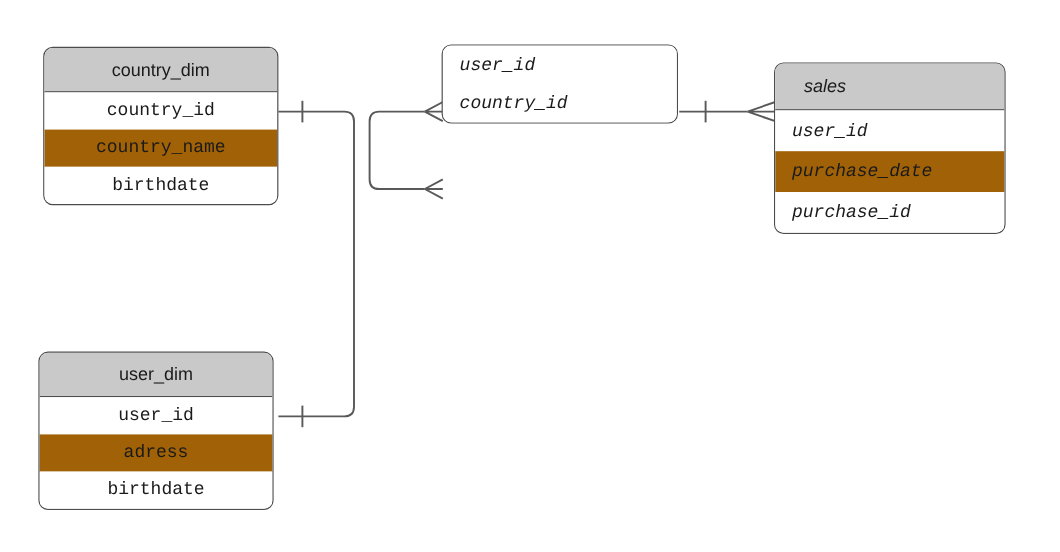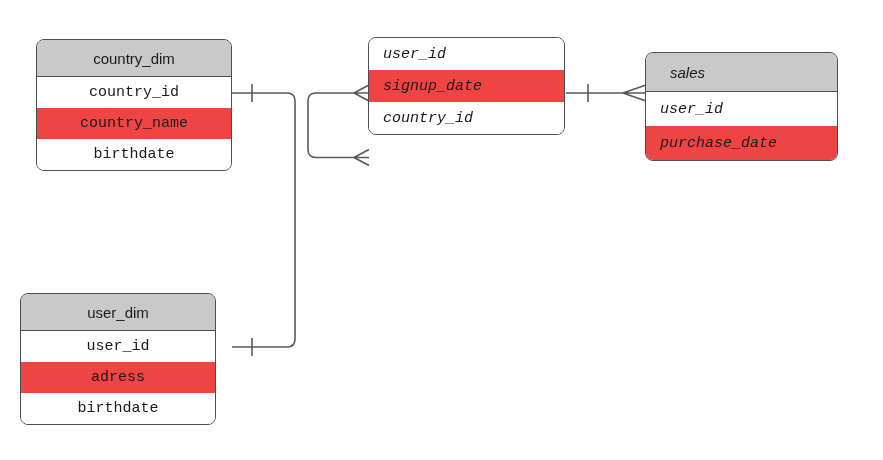--- a/index.html
+++ b/index.html
@@ -15,21 +15,21 @@
   }
   .entity .hdr {
     background:#c9c9c9; border-bottom:1.5px solid #4d4d4d;
     display:flex; align-items:center; height:var(--hdr);
     box-sizing:border-box;
   }
   .entity .row {
     display:flex; align-items:center; height:var(--row);
     background:#ffffff; box-sizing:border-box;font-family:Liberation Mono, monospace;
   }
-  .entity .row.alt { background:#ef4444; }
+  .entity .row.alt { background:#a16207; }
   .entity.centered .hdr, .entity.centered .row { justify-content:center; }
   .entity.italic { font-style:italic; }
   .entity.italic .hdr { padding-left:24px; }
   .entity.italic .row { padding-left:14px; }
 </style>
 </head>
 <body>
 
 <div class="canvas">
 
@@ -54,32 +54,32 @@
     </g>
   </svg>
 
   <div class="entity centered" style="left:36px; top:39px; width:196px; --hdr:37px; --row:31px;">
     <div class="hdr">country_dim</div>
     <div class="row">country_id</div>
     <div class="row alt">country_name</div>
     <div class="row">birthdate</div>
   </div>
 
-  <div class="entity centered" style="left:20px; top:293px; width:196px; --hdr:37px; --row:31px;">
+  <div class="entity centered" style="left:32px; top:293px; width:196px; --hdr:37px; --row:31px;">
     <div class="hdr">user_dim</div>
     <div class="row">user_id</div>
     <div class="row alt">adress</div>
     <div class="row">birthdate</div>
   </div>
 
   <div class="entity italic" style="left:368px; top:37px; width:197px; --hdr:39px; --row:32px;">
     <div class="row">user_id</div>
-    <div class="row alt">signup_date</div>
     <div class="row">country_id</div>
   </div>
 
   <div class="entity italic" style="left:645px; top:52px; width:193px; --hdr:39px; --row:34px;">
     <div class="hdr">sales</div>
     <div class="row">user_id</div>
     <div class="row alt">purchase_date</div>
+    <div class="row">purchase_id</div>
   </div>
 
 </div>
 
 </body></html>

